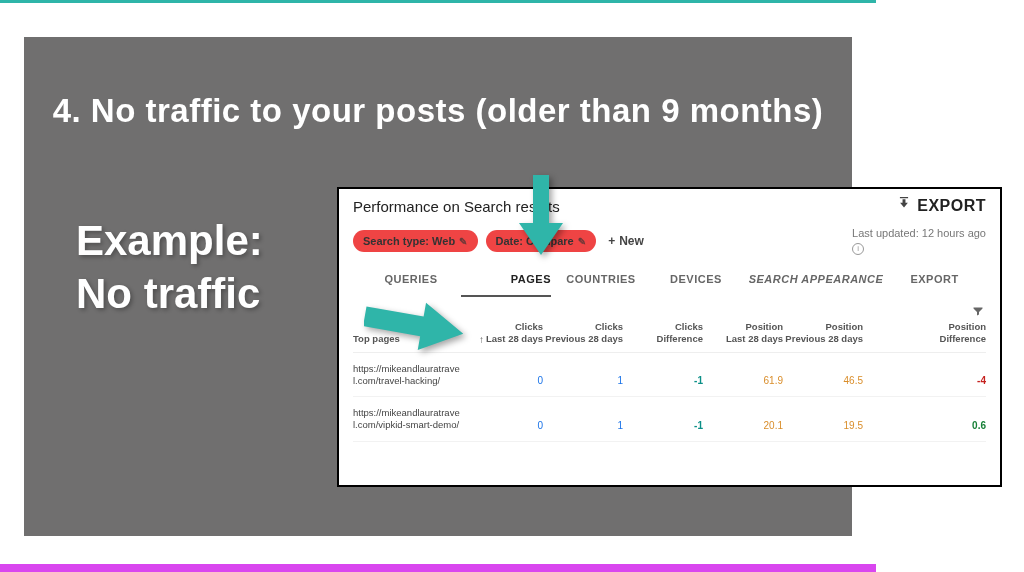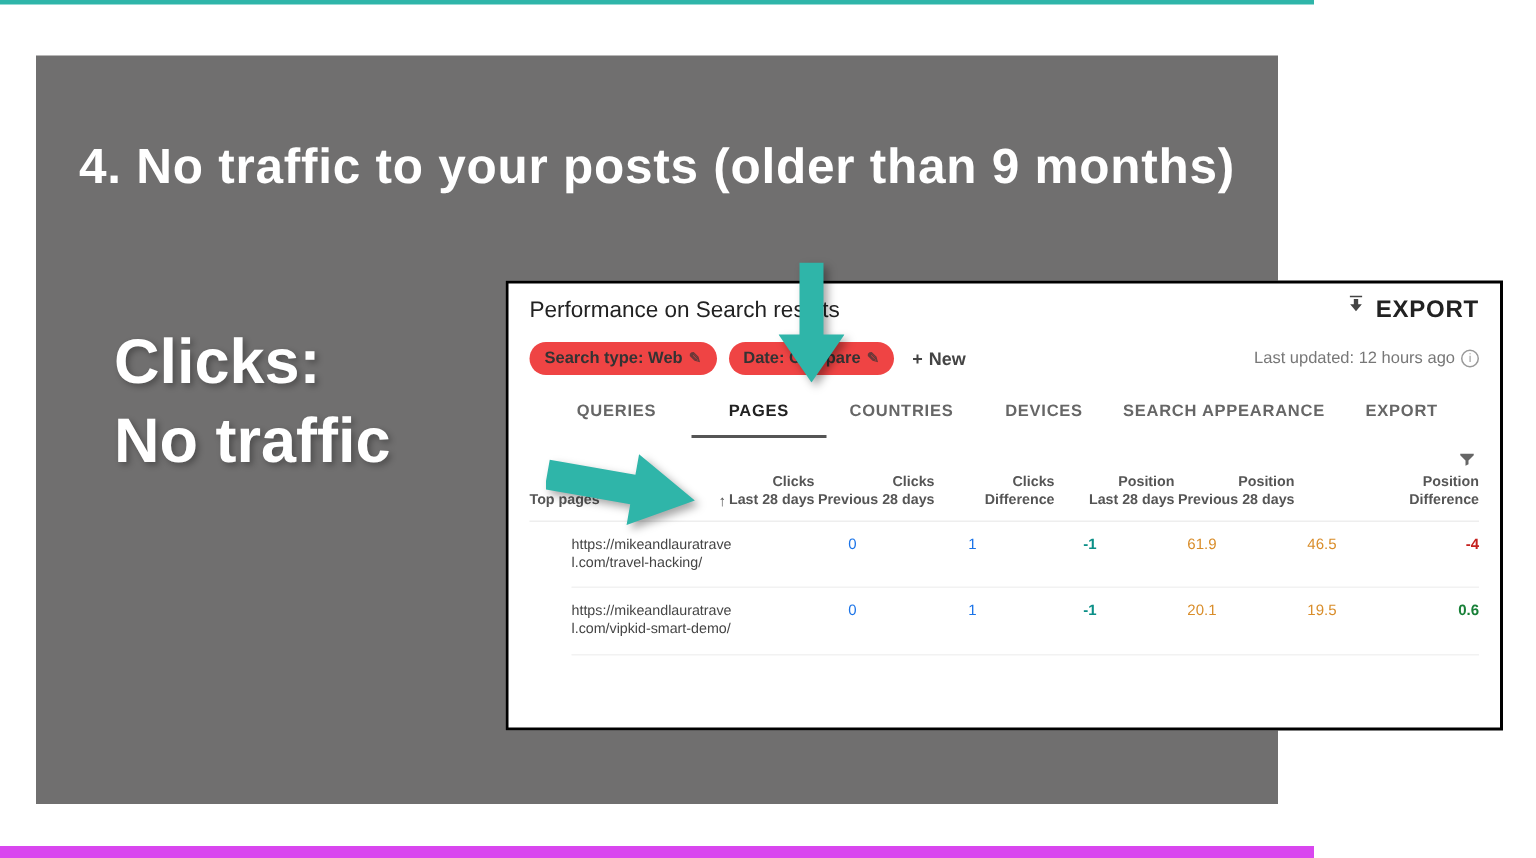--- a/index.html
+++ b/index.html
@@ -47,52 +47,52 @@
     display: flex; align-items: center; gap: 8px;
     padding: 8px 14px;
   }
   .chip {
     display: inline-flex; align-items: center; gap: 4px;
     background: #ef4444; color: #333; font-size: 11px; font-weight: 600;
     padding: 5px 10px; border-radius: 14px;
   }
   .chip .pencil { font-size: 10px; opacity: .7; }
   .newfilter { font-size: 12px; color: #444; display: flex; align-items: center; gap: 4px; margin-left: 4px; font-weight: 600;}
-  .updated { margin-left: auto; font-size: 11px; color: #777; display: flex; align-items: flex-start; gap: 4px;}
+  .updated { margin-left: auto; font-size: 11px; color: #777; display: flex; align-items: flex-start; gap: 4px; flex-direction: column;}
   .info-icon { display:inline-block; width:12px; height:12px; border:1px solid #999; border-radius:50%; font-size:8px; line-height:10px; text-align:center; color:#999;}
 
   .tabs {
     display: flex; font-size: 11px; color: #666; letter-spacing: 0.5px;
     padding: 0 22px;
   }
   .tab { padding: 10px 0; text-align:center; cursor: pointer; font-weight: 600;}
   .tab.queries { flex: 0 0 100px;}
   .tab.pages { flex: 0 0 90px;}
   .tab.countries { flex: 0 0 100px;}
   .tab.devices { flex: 0 0 90px;}
-  .tab.search-app { flex: 0 0 150px;}
+  .tab.search-app { flex: 0 0 150px; font-style: italic;}
   .tab.dates { flex: 1; text-align:center;}
-  .tab.active { color: #222; border-bottom: 2px solid #555;}
+  .tab.active { color: #222; border-bottom: 2px solid #555; text-align: right;}
 
   .table-area { padding: 4px 14px 0 14px; }
 
   .filtersub {
     display:flex; justify-content:flex-end; padding: 4px 0;
   }
   .filtersub svg { width:16px; height:12px; fill:#666; }
 
   .thead { display:flex; align-items: flex-end; font-size: 9.5px; color:#555; padding-bottom: 6px; border-bottom: 1px solid #eee;}
   .th { text-align: right; line-height: 1.3; font-weight:600;}
   .th.first { text-align:left; flex: 0 0 110px; }
   .th.c { flex: 0 0 80px; }
   .th.cl28 { display:flex; align-items:flex-end; justify-content:flex-end; gap:2px; }
   .th.cl28 .arrow { font-size: 10px; }
   .th.last { flex: 1; }
 
-  .trow { display:flex; align-items: flex-start; font-size: 10px; color:#555; padding: 10px 0; border-bottom: 1px solid #f2f2f2; margin-left: 28px;}
+  .trow { display:flex; align-items: flex-end; font-size: 10px; color:#555; padding: 10px 0; border-bottom: 1px solid #f2f2f2;}
   .td { text-align:right; }
   .td.first { text-align:left; flex: 0 0 110px; word-break: break-all; color:#444; font-size:9.5px; line-height:1.25;}
   .td.c { flex: 0 0 80px; }
   .td.last { flex: 1; }
   .blue { color:#1a73e8; }
   .teal { color:#0b8f87; font-weight:600;}
   .orange { color:#d98d2a; }
   .red { color:#c5221f; font-weight:600;}
   .green { color:#188038; font-weight:600;}
 
@@ -108,21 +108,21 @@
 </style>
 </head>
 <body>
 
 <div class="frame">
   <div class="slate">
 
     <div class="slide-title">4. No traffic to your posts (older than 9 months)</div>
 
     <div class="example-block">
-      <div>Clicks:</div>
+      <div>Example:</div>
       <div>No traffic</div>
     </div>
 
     <div class="arrow-down">
       <svg width="44" height="80" viewBox="0 0 44 80">
         <path d="M14 0 H30 V48 H44 L22 80 L0 48 H14 Z" fill="#2fb5a9"></path>
       </svg>
     </div>
     <div class="arrow-right">
       <svg width="100" height="56" viewBox="0 0 100 56">

